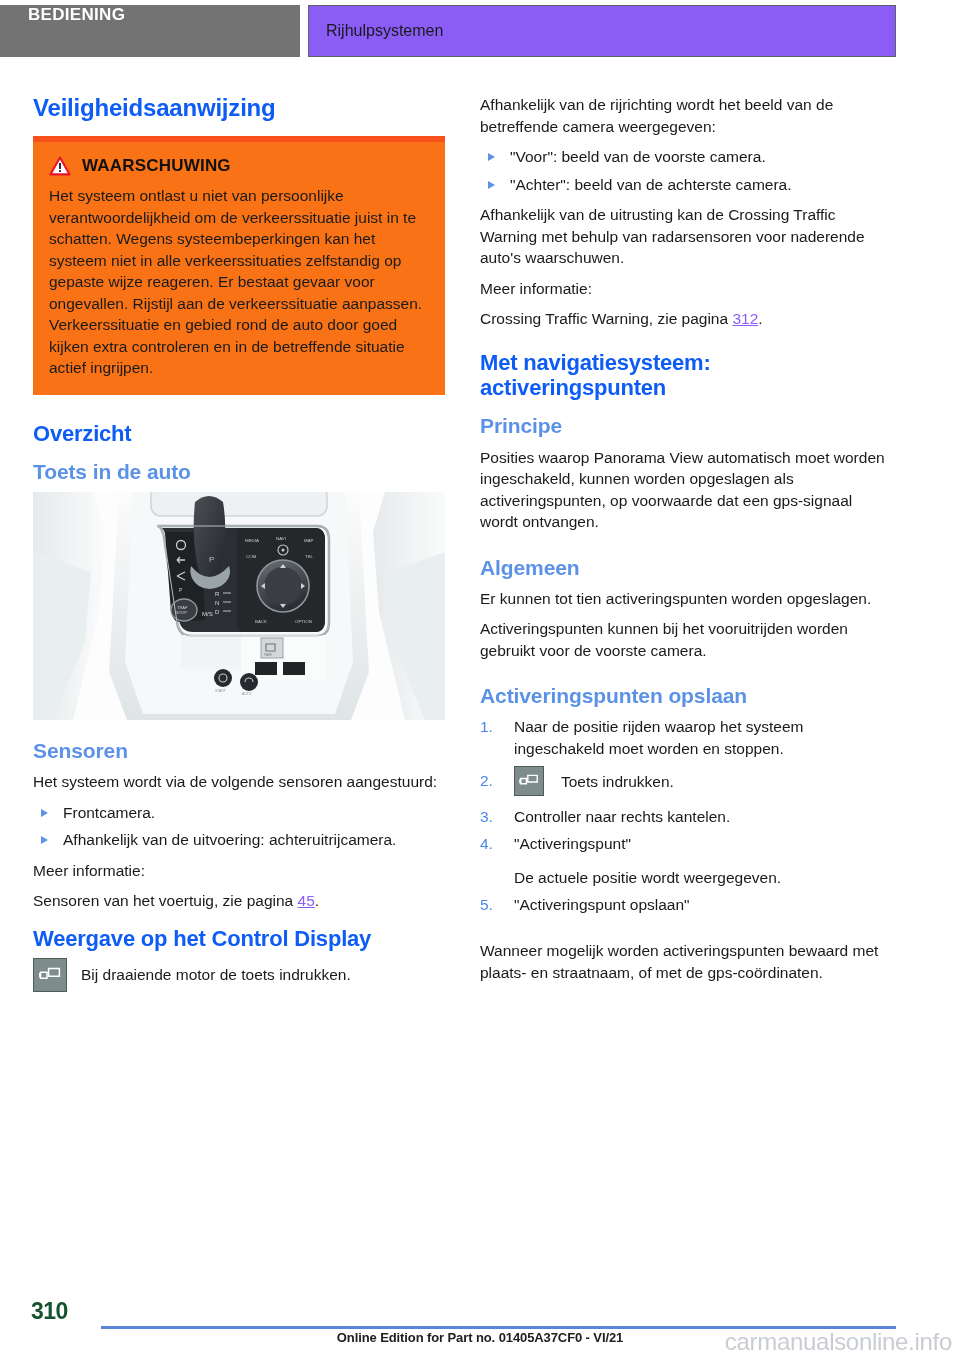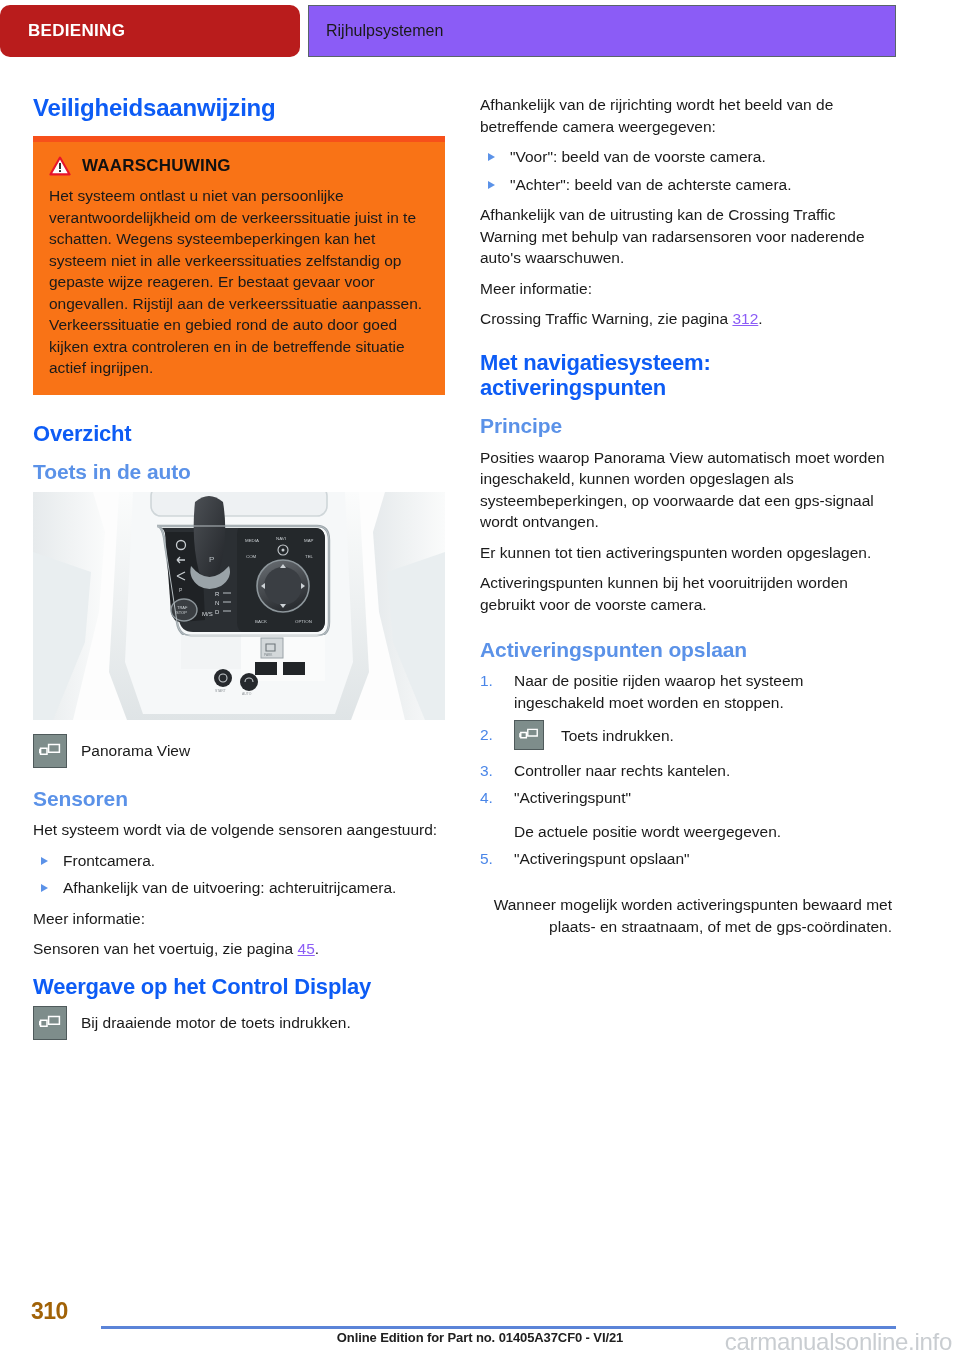--- a/index.html
+++ b/index.html
@@ -23,24 +23,22 @@
     left: 0;
     width: 960px;
     height: 60px;
   }
   .header-chapter {
     position: absolute;
     left: 0;
     top: 5px;
     width: 300px;
     height: 52px;
-    background: #b91c1c;
+    background: #737373;
     display: flex;
-    align-items: center;
-    border-radius: 10px;
   }
   .header-chapter-label {
     color: #ffffff;
     font-size: 17px;
     font-weight: bold;
     letter-spacing: 0.3px;
     padding-left: 28px;
   }
   .header-section {
     position: absolute;
@@ -247,21 +245,21 @@
     bottom: 0;
     width: 960px;
     height: 82px;
   }
   .footer-pageno {
     position: absolute;
     left: 31px;
     top: 18px;
     font-size: 23px;
     font-weight: bold;
-    color: #a16207;
+    color: #14532d;
     letter-spacing: -0.5px;
   }
   .footer-rule {
     position: absolute;
     left: 101px;
     top: 46px;
     width: 795px;
     height: 3px;
     background: #5b84d8;
   }
@@ -413,30 +411,20 @@
       <circle cx="190" cy="186" r="4" fill="none" stroke="#c6cbcf" stroke-width="1.1"></circle>
       <circle cx="216" cy="190" r="9" fill="#26292d"></circle>
       <path d="M212 190 a4 4 0 0 1 8 0" fill="none" stroke="#c6cbcf" stroke-width="1.1"></path>
       <text x="182" y="200" font-size="3.4" fill="#8f9599" font-family="Liberation Sans, sans-serif">START</text>
       <text x="209" y="203" font-size="3.4" fill="#8f9599" font-family="Liberation Sans, sans-serif">AUTO</text>
 
       <path d="M124 34 H284 Q296 34 296 48 L296 130 Q296 144 284 144 H158 Q146 144 144 130 L132 52 Q130 34 124 34 Z" fill="none" stroke="#b6bec2" stroke-width="1"></path>
     </svg>
   </div>
 
-  <div class="icon-row">
-    <span class="btn-icon">
-      <svg width="22" height="16" viewBox="0 0 22 16">
-        <path d="M1.6 5.2 h6.4 v6 h-6.4 Z" fill="none" stroke="#ffffff" stroke-width="1.5"></path>
-        <path d="M1.6 7 L-0.2 5.4 v5.6 L1.6 9.4 Z" fill="#ffffff"></path>
-        <path d="M9.6 1.6 h10.8 v7.6 h-10.8 Z" fill="none" stroke="#ffffff" stroke-width="1.5"></path>
-      </svg>
-    </span>
-    <span class="icon-row-label">Panorama View</span>
-  </div>
 
   <h3 class="h-lightblue" style="margin-top:18px;">Sensoren</h3>
   <p class="body-text">Het systeem wordt via de volgende sensoren aangestuurd:</p>
   <ul class="tri-list">
     <li>Frontcamera.</li>
     <li>Afhankelijk van de uitvoering: achteruitrijcamera.</li>
   </ul>
   <p class="body-text">Meer informatie:</p>
   <p class="body-text">
     <span>Sensoren van het voertuig, zie pagina </span><a class="page-link" href="#">45</a><span>.</span>
@@ -468,22 +456,23 @@
 
   <p class="body-text">Afhankelijk van de uitrusting kan de Crossing Traffic Warning met behulp van radarsensoren voor naderende auto's waarschuwen.</p>
   <p class="body-text">Meer informatie:</p>
   <p class="body-text">
     <span>Crossing Traffic Warning, zie pagina </span><a class="page-link" href="#">312</a><span>.</span>
   </p>
 
   <h2 class="h-blue2" style="margin-top:20px;">Met navigatiesysteem: activeringspunten</h2>
 
   <h3 class="h-lightblue">Principe</h3>
-  <p class="body-text">Posities waarop Panorama View automatisch moet worden ingeschakeld, kunnen worden opgeslagen als systeembeperkingen, op voorwaarde dat een gps-signaal wordt ontvangen.</p>
-
+  <p class="body-text">Posities waarop Panorama View automatisch moet worden ingeschakeld, kunnen worden opgeslagen als activeringspunten, op voorwaarde dat een gps-signaal wordt ontvangen.</p>
+
+  <h3 class="h-lightblue" style="margin-top:22px;">Algemeen</h3>
   <p class="body-text">Er kunnen tot tien activeringspunten worden opgeslagen.</p>
   <p class="body-text">Activeringspunten kunnen bij het vooruitrijden worden gebruikt voor de voorste camera.</p>
 
   <h3 class="h-lightblue" style="margin-top:22px;">Activeringspunten opslaan</h3>
 
   <ol class="num-list">
     <li>
       <span class="step-num">1.</span>
       <span>Naar de positie rijden waarop het systeem ingeschakeld moet worden en stoppen.</span>
     </li>
@@ -506,21 +495,21 @@
       <span class="step-num">4.</span>
       <span>"Activeringspunt"</span>
       <span class="substep">De actuele positie wordt weergegeven.</span>
     </li>
     <li>
       <span class="step-num">5.</span>
       <span>"Activeringspunt opslaan"</span>
     </li>
   </ol>
 
-  <p class="body-text" style="margin-top:25px;text-align:right;">Wanneer mogelijk worden activeringspunten bewaard met plaats- en straatnaam, of met de gps-coördinaten.</p>
+  <p class="body-text" style="margin-top:25px;">Wanneer mogelijk worden activeringspunten bewaard met plaats- en straatnaam, of met de gps-coördinaten.</p>
 
 </div>
 
 <div class="footer">
   <span class="footer-pageno">310</span>
   <div class="footer-rule"></div>
   <span class="footer-note">Online Edition for Part no. 01405A37CF0 - VI/21</span>
   <span class="footer-watermark">carmanualsonline.info</span>
 </div>
 

